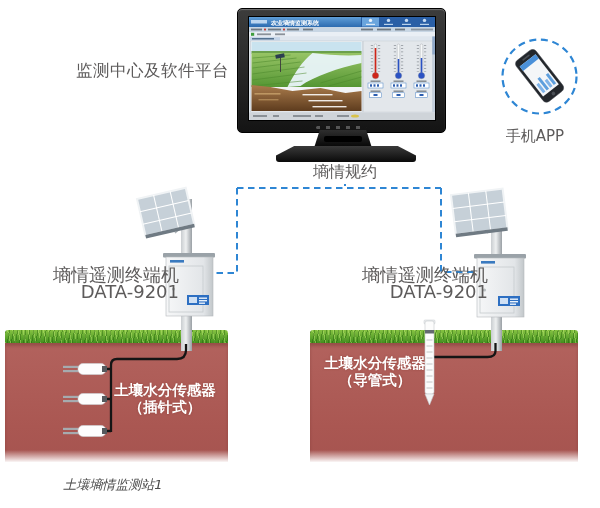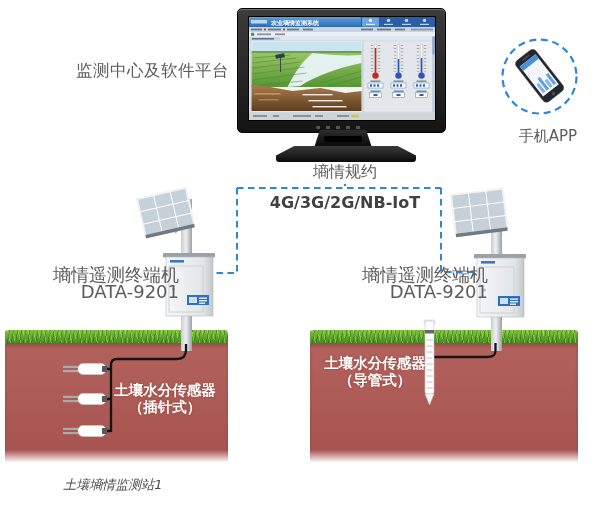--- a/index.html
+++ b/index.html
@@ -18,21 +18,21 @@
         clip-path:polygon(10% 0,90% 0,100% 100%,0 100%);z-index:2;}
   .neck-slot{position:absolute;left:10px;top:6px;width:38px;height:6px;background:#000;border-radius:2px;}
   .base{left:276px;top:146px;width:140px;height:16px;background:linear-gradient(#3a3a3a,#0a0a0a);
         clip-path:polygon(13% 0,87% 0,100% 60%,100% 100%,0 100%,0 60%);border-radius:3px;z-index:2;}
   
   .lbl{color:#5d5b5b;z-index:5;}
   .center-label{left:76px;top:60px;font-size:16.5px;letter-spacing:.5px;}
   .protocol{left:295px;top:162px;width:100px;text-align:center;font-size:16px;background:#fff;}
   .network{left:255px;top:193px;width:180px;text-align:center;font-size:16px;font-weight:600;color:#414141;background:transparent;}
   .phone-wrap{left:499px;top:36px;width:81px;height:81px;z-index:2;}
-  .phone-label{left:498px;top:127px;width:100px;text-align:center;font-size:15px;}
+  .phone-label{left:485px;top:127px;width:100px;text-align:center;font-size:15px;}
   .term-label{width:132px;text-align:right;font-size:18px;line-height:17px;z-index:5;}
   .term-left{left:47px;top:266px;}
   .term-right{left:356px;top:266px;}
   .caption{top:476px;width:150px;text-align:center;font-size:13px;color:#4a4a4a;z-index:5;}
   .cap-left{left:38px;font-style:italic;} .cap-right{left:322px;}
   
   .soil{top:330px;height:132px;z-index:2;}
   .soil-left{left:5px;width:223px;} .soil-right{left:310px;width:268px;}
   .grass{position:absolute;left:0;top:0;right:0;height:14px;border-radius:3px 3px 0 0;
      background:
@@ -219,21 +219,20 @@
     </div>
     <div class="bezel-dots"></div>
   </div>
   <div class="abs neck">
       <div class="neck-slot"></div>
     </div>
   <div class="abs base"></div>
 
   <div class="abs lbl center-label">监测中心及软件平台</div>
   <div class="abs lbl protocol">墒情规约</div>
-  <div class="abs lbl network">4G/3G/2G/NB-IoT</div>
 
   <div class="abs phone-wrap">
     <svg width="81" height="81" viewBox="0 0 81 81">
       <circle cx="40.5" cy="40.5" r="37" fill="none" stroke="#2e86d4" stroke-width="2.2" stroke-dasharray="7 4.7"></circle>
       <g transform="rotate(-38 40.5 40.5)">
         <rect x="28.5" y="14" width="25" height="52" rx="4.5" fill="#23272c" stroke="#3a3f45" stroke-width=".5"></rect>
         <rect x="37" y="16.5" width="9" height="1.6" rx=".8" fill="#4a4f55"></rect>
         <rect x="31" y="20.5" width="20" height="38" fill="#f4f6f8"></rect>
         <rect x="31" y="20.5" width="20" height="5.5" fill="#4a90d9"></rect>
         <rect x="33" y="45" width="3" height="11" fill="#7fb3e8"></rect>

